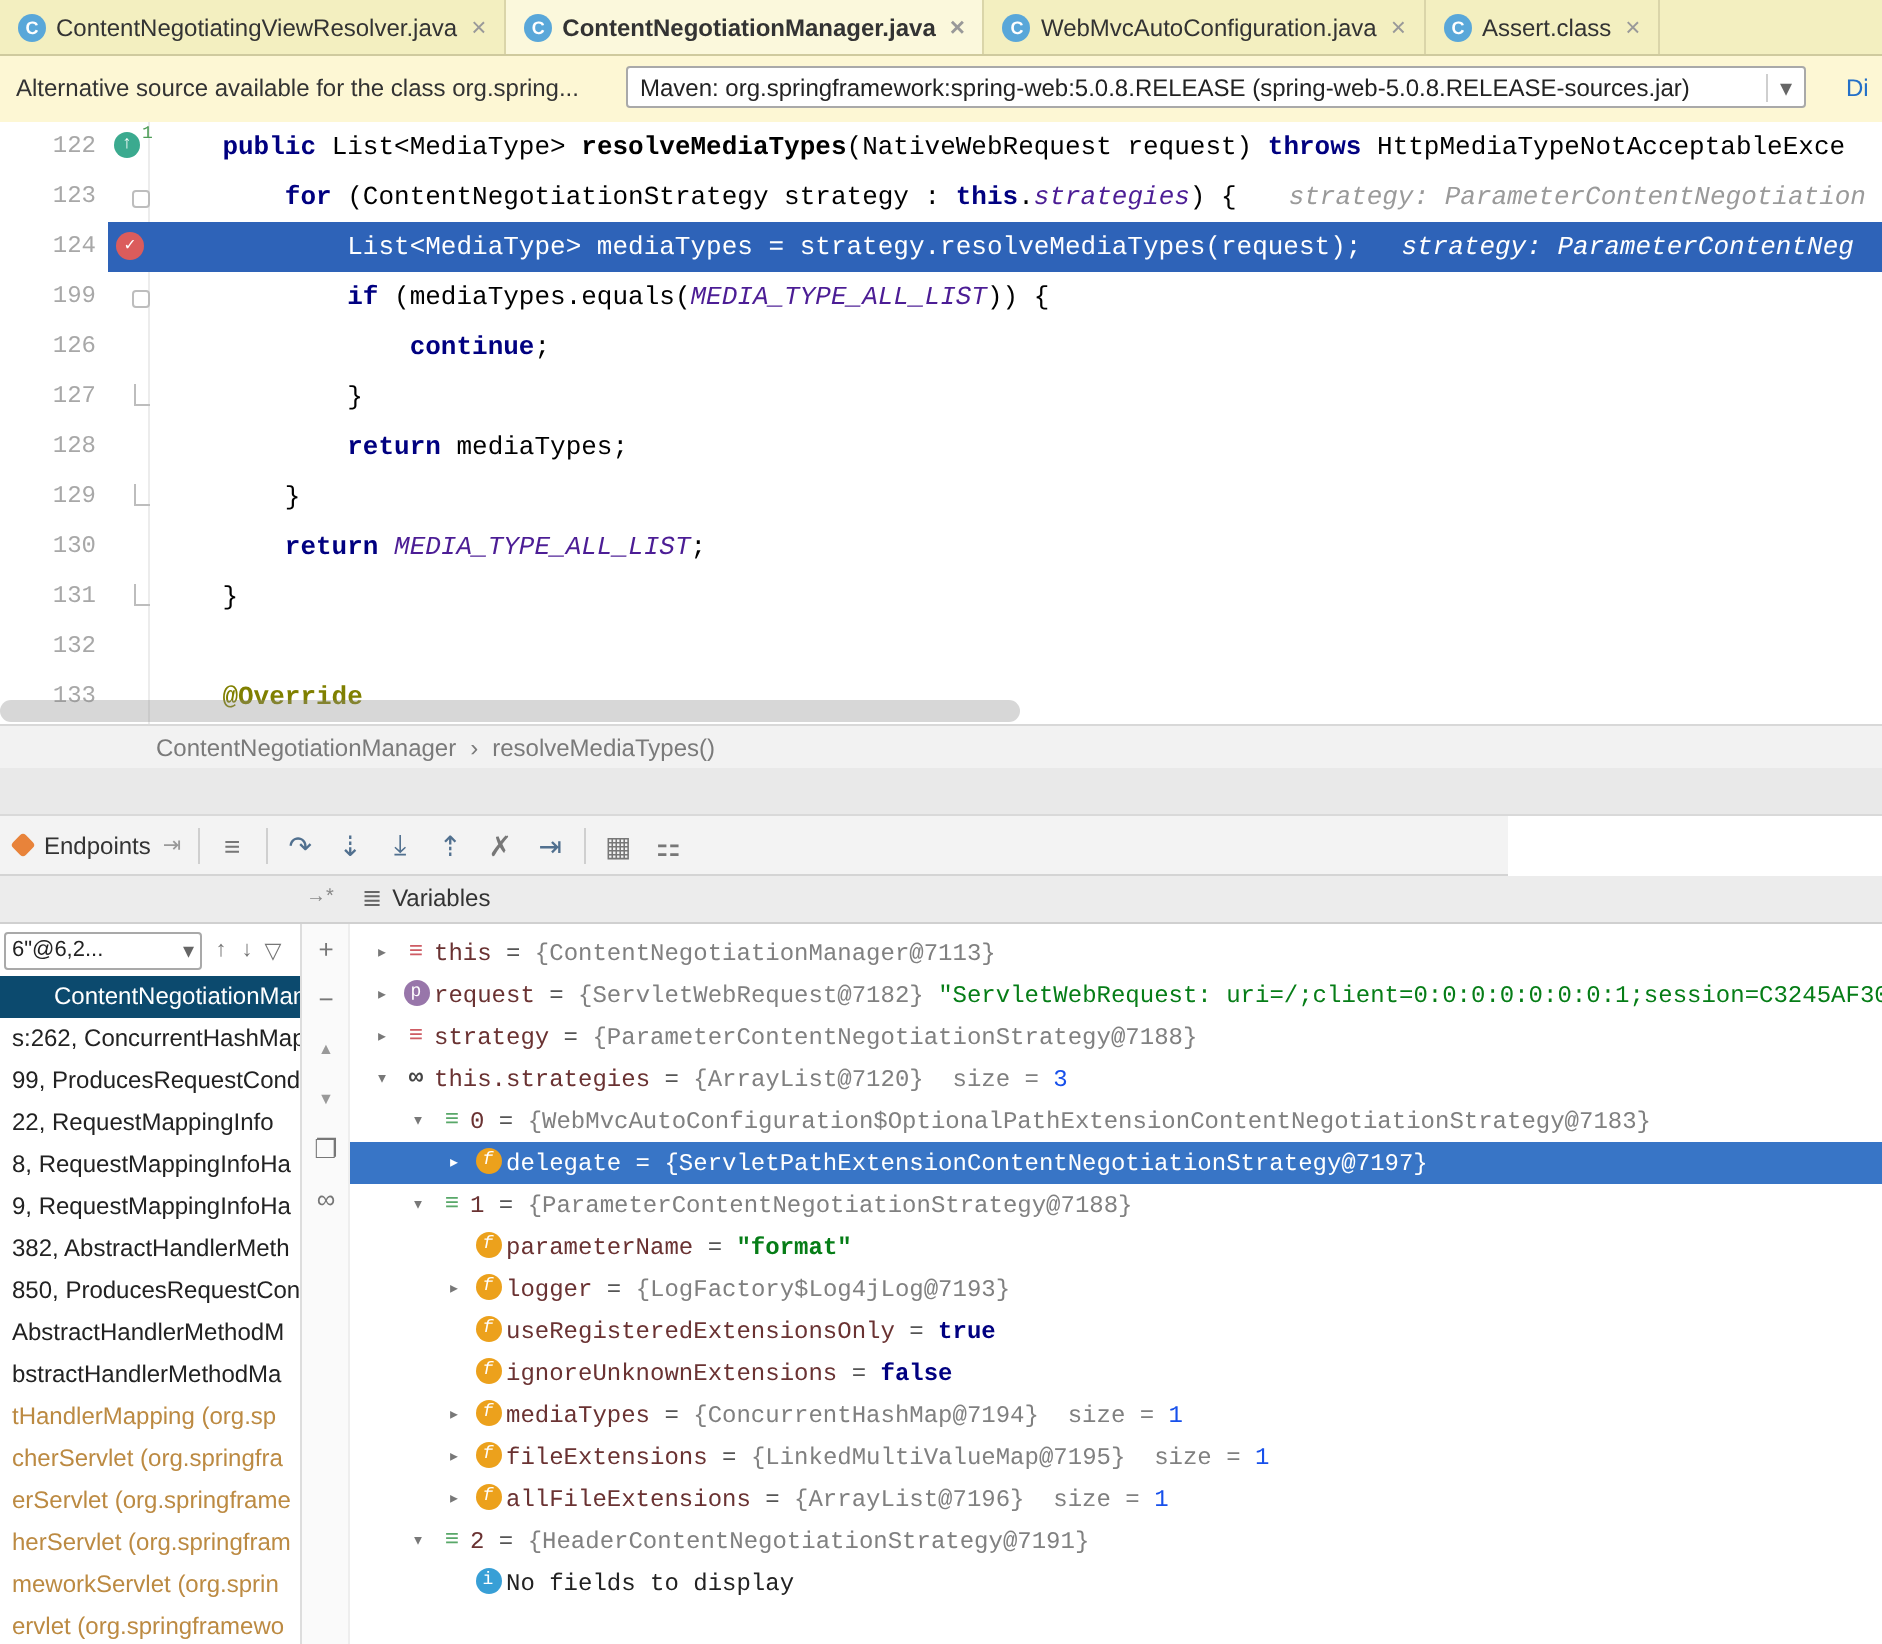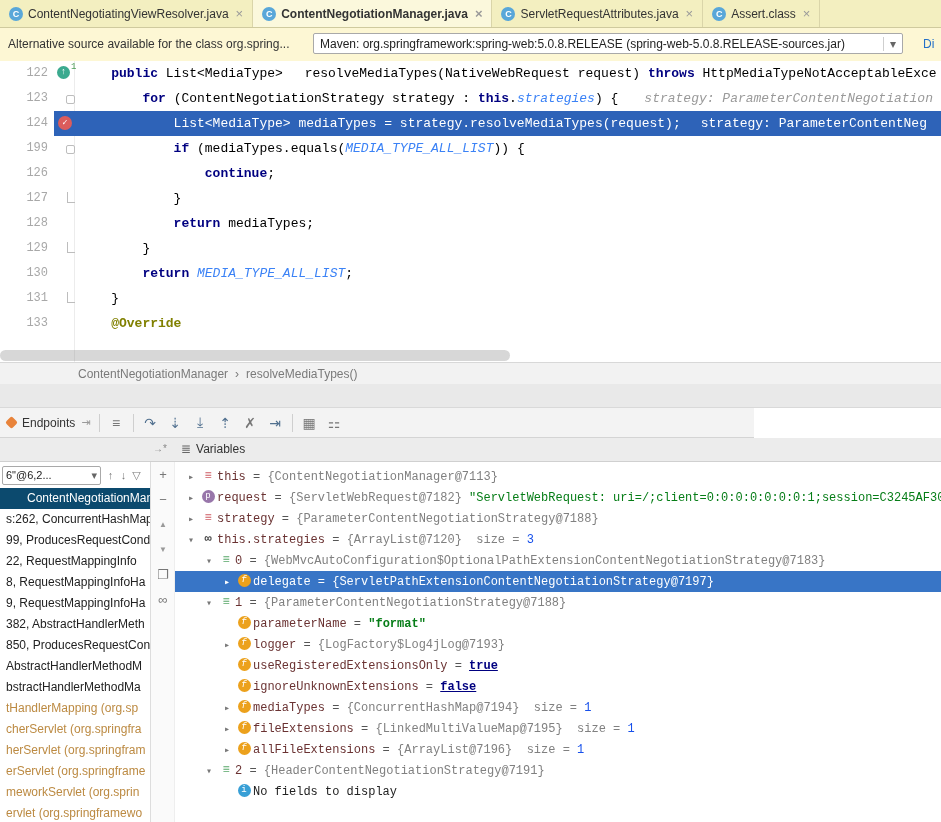--- a/index.html
+++ b/index.html
@@ -32,25 +32,25 @@
   .editor::before{content:"";position:absolute;left:74px;top:0;bottom:0;width:1px;background:#ECECEC;}
   .line{display:flex;height:25px;line-height:25px;white-space:pre;}
   .lnum{width:48px;text-align:right;padding-right:6px;color:#A8A8A8;font-size:12px;flex:none;background:#fff;}
   .gcell{width:26px;flex:none;position:relative;}
   .codearea{flex:1;overflow:hidden;white-space:pre;}
   .line.exec .gcell,.line.exec .codearea{background:#2E63B8;}
   .line.exec .codearea span{color:#fff !important;}
   .line.exec .s-hint-orange{color:#F5A93C !important;}
   .s-kw{color:#000080;font-weight:bold;}
   .s-pl{color:#000;}
-  .s-field{color:#3b82f6;font-style:italic;}
-  .s-decl{color:#000;font-weight:normal;margin-left:14px;}
+  .s-field{color:#4c1d95;font-style:italic;}
+  .s-decl{color:#000;font-weight:bold;}
   .s-ann{color:#808000;font-weight:bold;}
   .s-hint-gray{color:#9A9A9A;font-style:italic;margin-left:26px;}
-  .s-hint-orange{color:#E8A33D;margin-left:20px;}
+  .s-hint-orange{color:#E8A33D;font-style:italic;margin-left:20px;}
   .bp{position:absolute;left:4px;top:5px;width:14px;height:14px;border-radius:50%;background:#DB5C5C;
     color:#fff;font-size:9px;line-height:14px;text-align:center;}
   .impl{position:absolute;left:3px;top:5px;width:13px;height:13px;border-radius:50%;background:#3BAA8F;
     color:#fff;font-size:9px;line-height:13px;text-align:center;}
   .impl-badge{position:absolute;left:17px;top:1px;font-size:9px;line-height:10px;color:#4F9E58;}
   .fold{position:absolute;right:5px;top:9px;width:7px;height:7px;border:1px solid #BDBDBD;border-radius:2px;}
   .foldend{position:absolute;right:5px;top:6px;width:7px;height:10px;border-left:1px solid #BDBDBD;
     border-bottom:1px solid #BDBDBD;}
   .hthumb{position:absolute;left:0;bottom:1px;width:510px;height:11px;background:rgba(140,140,140,.35);
     border-radius:6px;}
@@ -114,21 +114,21 @@
   .circ.p{background:#9876AA;}
   .circ.i{background:#389FD6;}
   .glyph-local{color:#CE5C64;font-weight:bold;}
   .glyph-elem{color:#59A869;font-weight:bold;}
   .glyph-watch{color:#444;font-weight:bold;}
   .p-name{color:#6A3232;}
   .p-eq{color:#555;}
   .p-ref{color:#808080;}
   .p-str{color:#067D17;}
   .p-strb{color:#067D17;font-weight:bold;}
-  .p-kw{color:#000080;font-weight:bold;text-decoration:underline;}
+  .p-kw{color:#000080;font-weight:bold;}
   .p-szl{color:#808080;}
   .p-num{color:#1750EB;}
   .p-plain{color:#222;}
 </style>
 </head>
 <body>
 
 <div class="app">
 
   <div class="tabbar" id="tabbar">
@@ -137,21 +137,21 @@
         <span class="tlabel">ContentNegotiatingViewResolver.java</span>
         <span class="tclose">×</span>
       </div>
       <div class="tab active">
         <span class="cicon">C</span>
         <span class="tlabel">ContentNegotiationManager.java</span>
         <span class="tclose">×</span>
       </div>
       <div class="tab">
         <span class="cicon">C</span>
-        <span class="tlabel">ServletRequestAttributes.java</span>
+        <span class="tlabel">WebMvcAutoConfiguration.java</span>
         <span class="tclose">×</span>
       </div>
       <div class="tab">
         <span class="cicon">C</span>
         <span class="tlabel">Assert.class</span>
         <span class="tclose">×</span>
       </div>
     </div>
 
   <div class="notif">
@@ -167,20 +167,21 @@
       <div class="line"><span class="lnum">122</span><span class="gcell"><span class="impl">↑</span><span class="impl-badge">1</span></span><span class="codearea" style="padding-left: 4ch;"><span class="s-kw">public </span><span class="s-pl">List&lt;MediaType&gt; </span><span class="s-decl">resolveMediaTypes</span><span class="s-pl">(NativeWebRequest request) </span><span class="s-kw">throws </span><span class="s-pl">HttpMediaTypeNotAcceptableExce</span></span></div>
       <div class="line"><span class="lnum">123</span><span class="gcell"><span class="fold"></span></span><span class="codearea" style="padding-left: 8ch;"><span class="s-kw">for </span><span class="s-pl">(ContentNegotiationStrategy strategy : </span><span class="s-kw">this</span><span class="s-pl">.</span><span class="s-field">strategies</span><span class="s-pl">) {</span><span class="s-hint-gray">strategy: ParameterContentNegotiation</span></span></div>
       <div class="line exec"><span class="lnum">124</span><span class="gcell"><span class="bp">✓</span></span><span class="codearea" style="padding-left: 12ch;"><span class="s-pl">List&lt;MediaType&gt; mediaTypes = strategy.resolveMediaTypes(request);</span><span class="s-hint-orange">strategy: ParameterContentNeg</span></span></div>
       <div class="line"><span class="lnum">199</span><span class="gcell"><span class="fold"></span></span><span class="codearea" style="padding-left: 12ch;"><span class="s-kw">if </span><span class="s-pl">(mediaTypes.equals(</span><span class="s-field">MEDIA_TYPE_ALL_LIST</span><span class="s-pl">)) {</span></span></div>
       <div class="line"><span class="lnum">126</span><span class="gcell"></span><span class="codearea" style="padding-left: 16ch;"><span class="s-kw">continue</span><span class="s-pl">;</span></span></div>
       <div class="line"><span class="lnum">127</span><span class="gcell"><span class="foldend"></span></span><span class="codearea" style="padding-left: 12ch;"><span class="s-pl">}</span></span></div>
       <div class="line"><span class="lnum">128</span><span class="gcell"></span><span class="codearea" style="padding-left: 12ch;"><span class="s-kw">return </span><span class="s-pl">mediaTypes;</span></span></div>
       <div class="line"><span class="lnum">129</span><span class="gcell"><span class="foldend"></span></span><span class="codearea" style="padding-left: 8ch;"><span class="s-pl">}</span></span></div>
       <div class="line"><span class="lnum">130</span><span class="gcell"></span><span class="codearea" style="padding-left: 8ch;"><span class="s-kw">return </span><span class="s-field">MEDIA_TYPE_ALL_LIST</span><span class="s-pl">;</span></span></div>
       <div class="line"><span class="lnum">131</span><span class="gcell"><span class="foldend"></span></span><span class="codearea" style="padding-left: 4ch;"><span class="s-pl">}</span></span></div>
+      <div class="line"><span class="lnum">132</span><span class="gcell"></span><span class="codearea" style="padding-left: 0ch;"></span></div>
       <div class="line"><span class="lnum">133</span><span class="gcell"></span><span class="codearea" style="padding-left: 4ch;"><span class="s-ann">@Override</span></span></div>
       <div class="hthumb"></div>
     </div>
 
   <div class="crumbs">
     <span>ContentNegotiationManager</span>
     <span>›</span>
     <span>resolveMediaTypes()</span>
   </div>
 
@@ -234,22 +235,22 @@
         <div class="frame">99, ProducesRequestCond</div>
         <div class="frame">22, RequestMappingInfo</div>
         <div class="frame">8, RequestMappingInfoHa</div>
         <div class="frame">9, RequestMappingInfoHa</div>
         <div class="frame">382, AbstractHandlerMeth</div>
         <div class="frame">850, ProducesRequestCond</div>
         <div class="frame">AbstractHandlerMethodM</div>
         <div class="frame">bstractHandlerMethodMa</div>
         <div class="frame lib">tHandlerMapping (org.sp</div>
         <div class="frame lib">cherServlet (org.springfra</div>
+        <div class="frame lib">erServlet (org.springframe</div>
         <div class="frame lib">herServlet (org.springfram</div>
-        <div class="frame lib">erServlet (org.springframe</div>
         <div class="frame lib">meworkServlet (org.sprin</div>
         <div class="frame lib">ervlet (org.springframewo</div>
       </div>
   </div>
 
   <div class="sidebarstrip" id="sidestrip">
       <div class="sicon">+</div>
       <div class="sicon">−</div>
       <div class="sicon small">▲</div>
       <div class="sicon small">▼</div>

